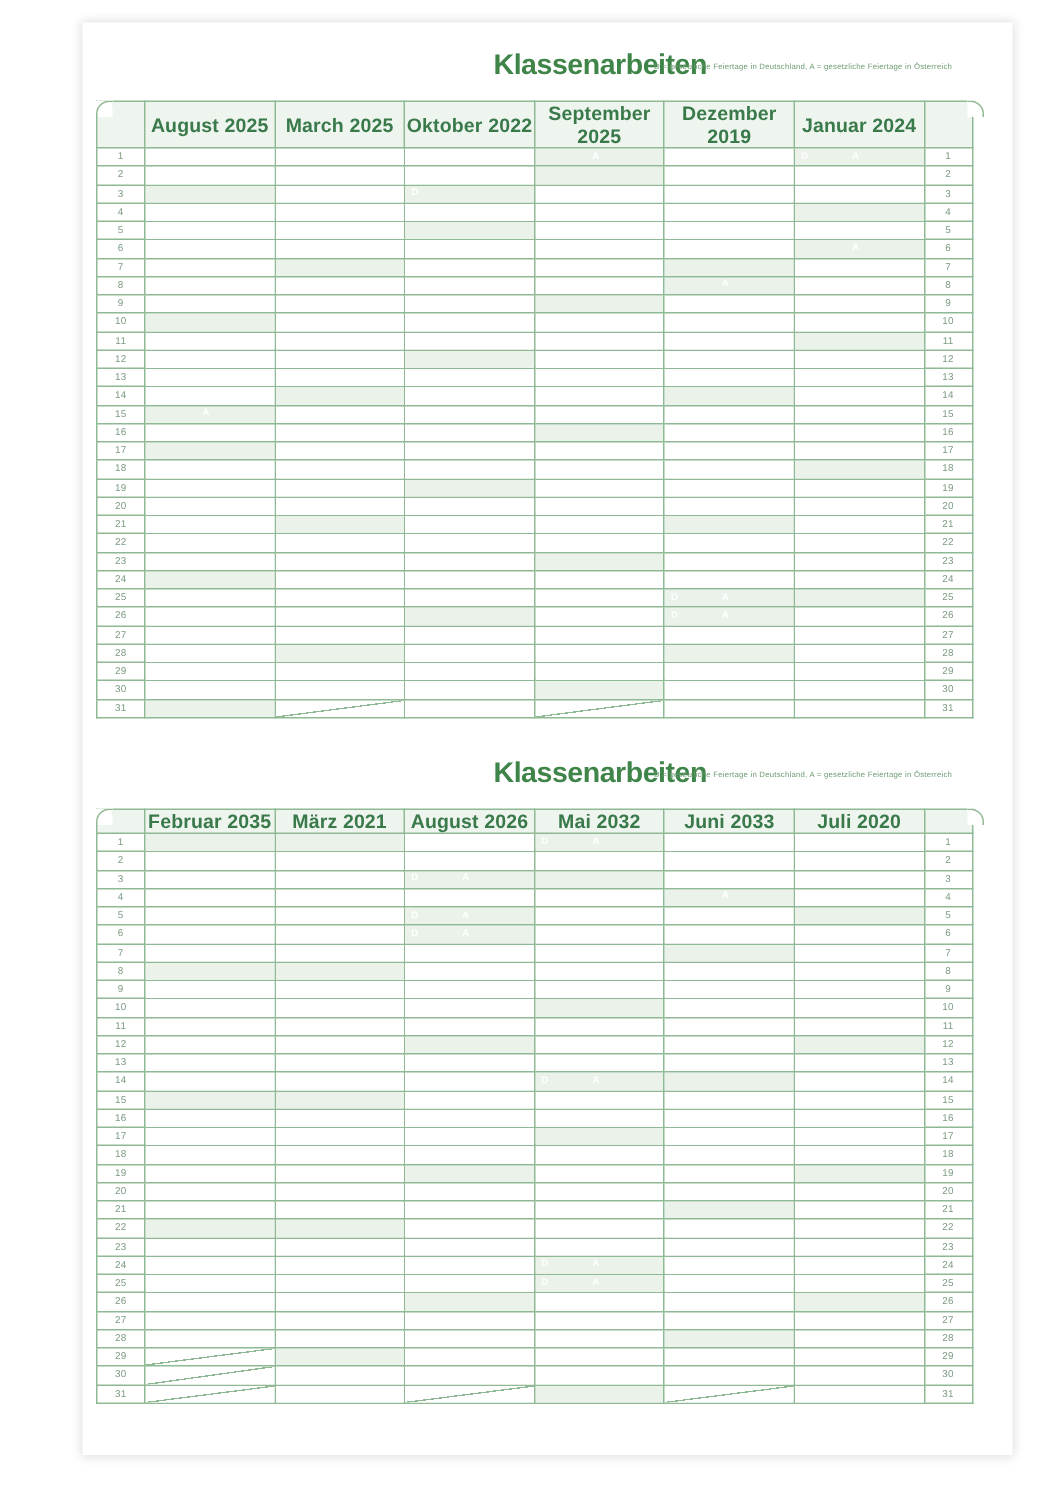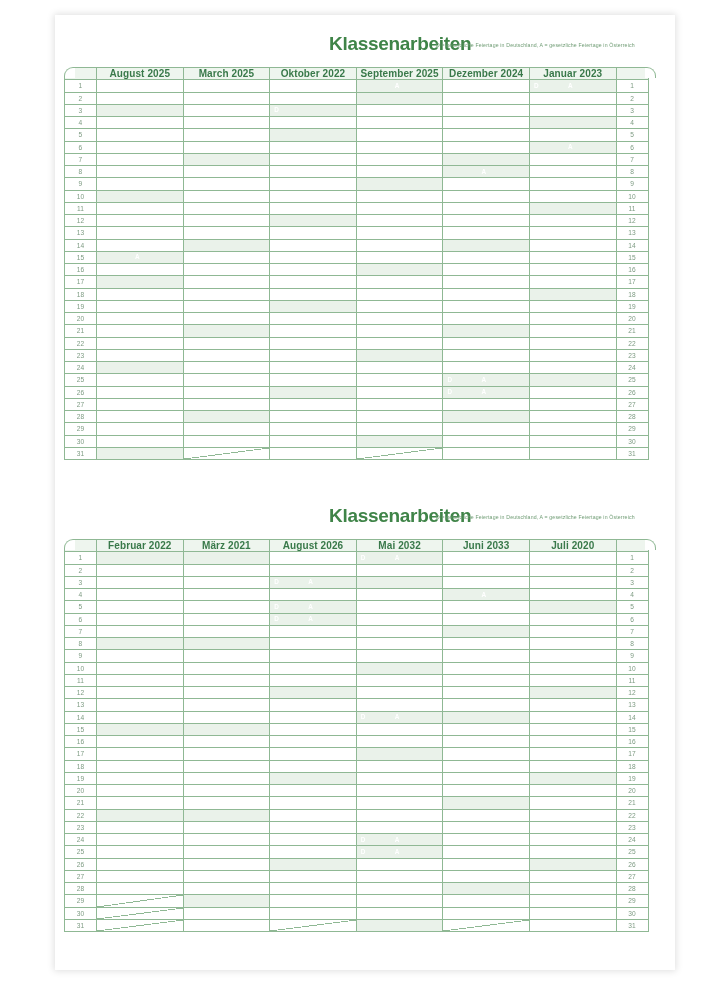--- a/index.html
+++ b/index.html
@@ -79,21 +79,21 @@
     border: 1px solid #8fb894;
     padding: 0;
     height: 12.25px;
     box-sizing: border-box;
   }
   col.c-num   { width: 32px; }
   col.c-mon   { width: 86.6px; }
 
   thead th {
     background: #eef5ee;
-    font-size: 10px;
+    font-size: 13px;
     font-weight: bold;
     color: #39794a;
     text-align: center;
     height: 14px;
     letter-spacing: 0.1px;
   }
   thead th.corner { background: #eef5ee; }
 
   td.daynum {
     text-align: center;
@@ -175,22 +175,22 @@
               <col class="c-mon">
               <col class="c-num">
             </colgroup>
             <thead>
               <tr>
                 <th class="corner"></th>
                 <th>August 2025</th>
                 <th>March 2025</th>
                 <th>Oktober 2022</th>
                 <th>September 2025</th>
-                <th>Dezember 2024</th>
-                <th>Januar 2023</th>
+                <th>Dezember 2019</th>
+                <th>Januar 2024</th>
                 <th class="corner"></th>
               </tr>
             </thead>
             <tbody>
               <tr>
                 <td class="daynum">1</td>
                 <td class="cell"></td>
                 <td class="cell"></td>
                 <td class="cell"></td>
                 <td class="cell sun">
@@ -537,21 +537,21 @@
               <col class="c-mon">
               <col class="c-mon">
               <col class="c-mon">
               <col class="c-mon">
               <col class="c-mon">
               <col class="c-num">
             </colgroup>
             <thead>
               <tr>
                 <th class="corner"></th>
-                <th>Februar 2022</th>
+                <th>Februar 2035</th>
                 <th>März 2021</th>
                 <th>August 2026</th>
                 <th>Mai 2032</th>
                 <th>Juni 2033</th>
                 <th>Juli 2020</th>
                 <th class="corner"></th>
               </tr>
             </thead>
             <tbody>
               <tr>

